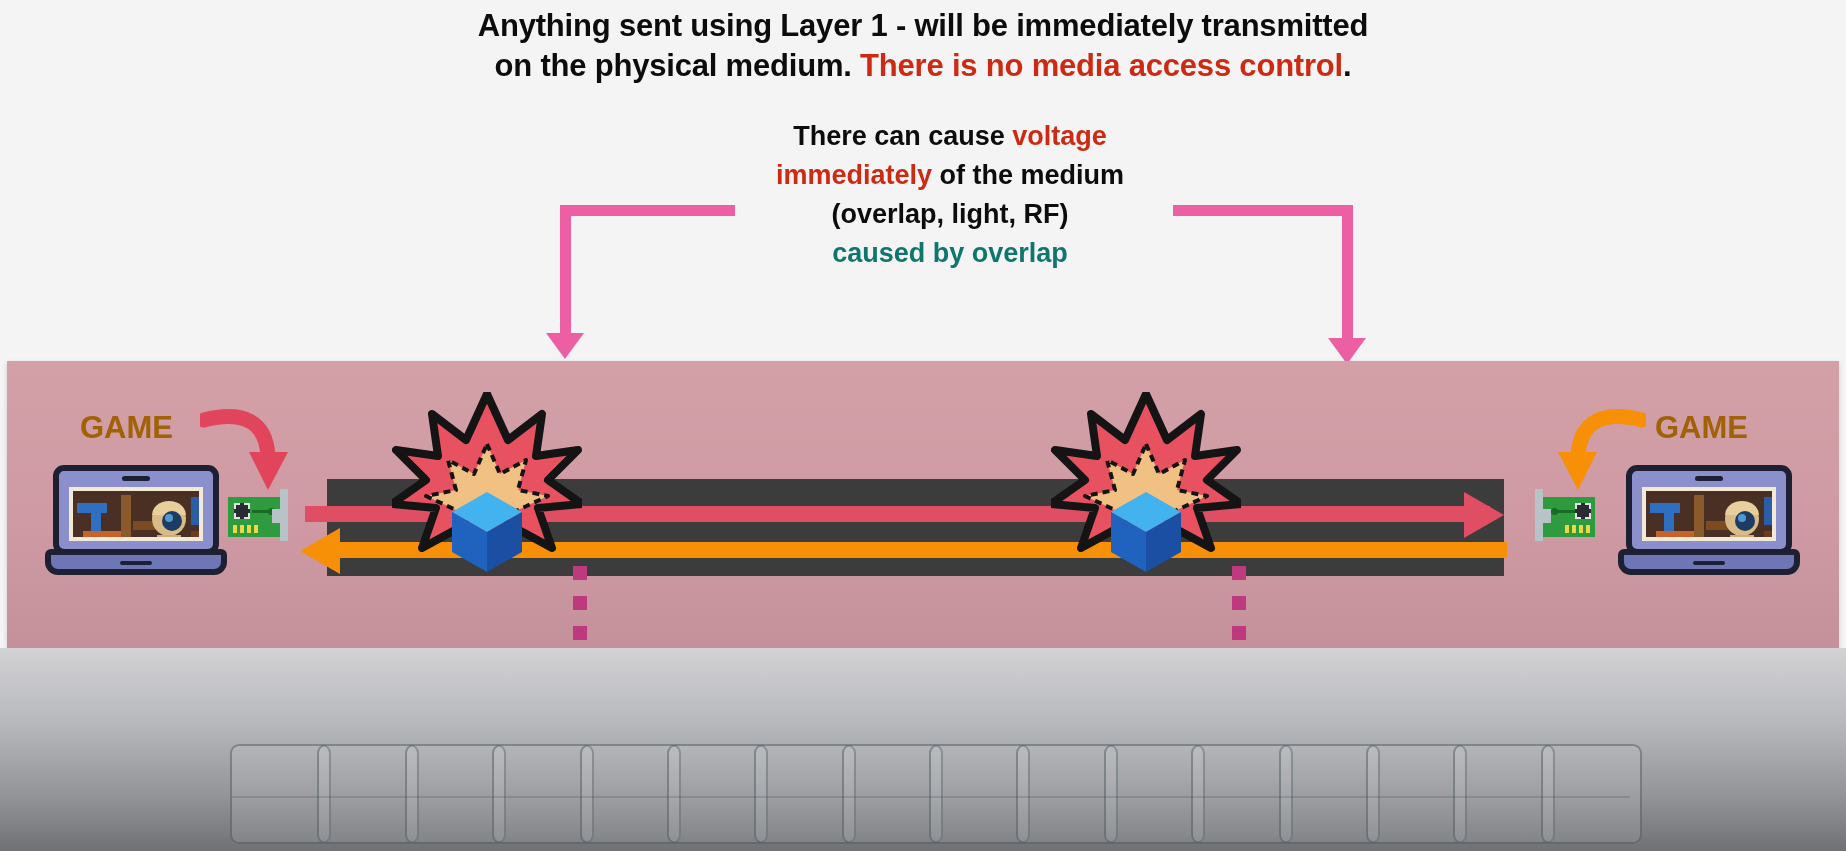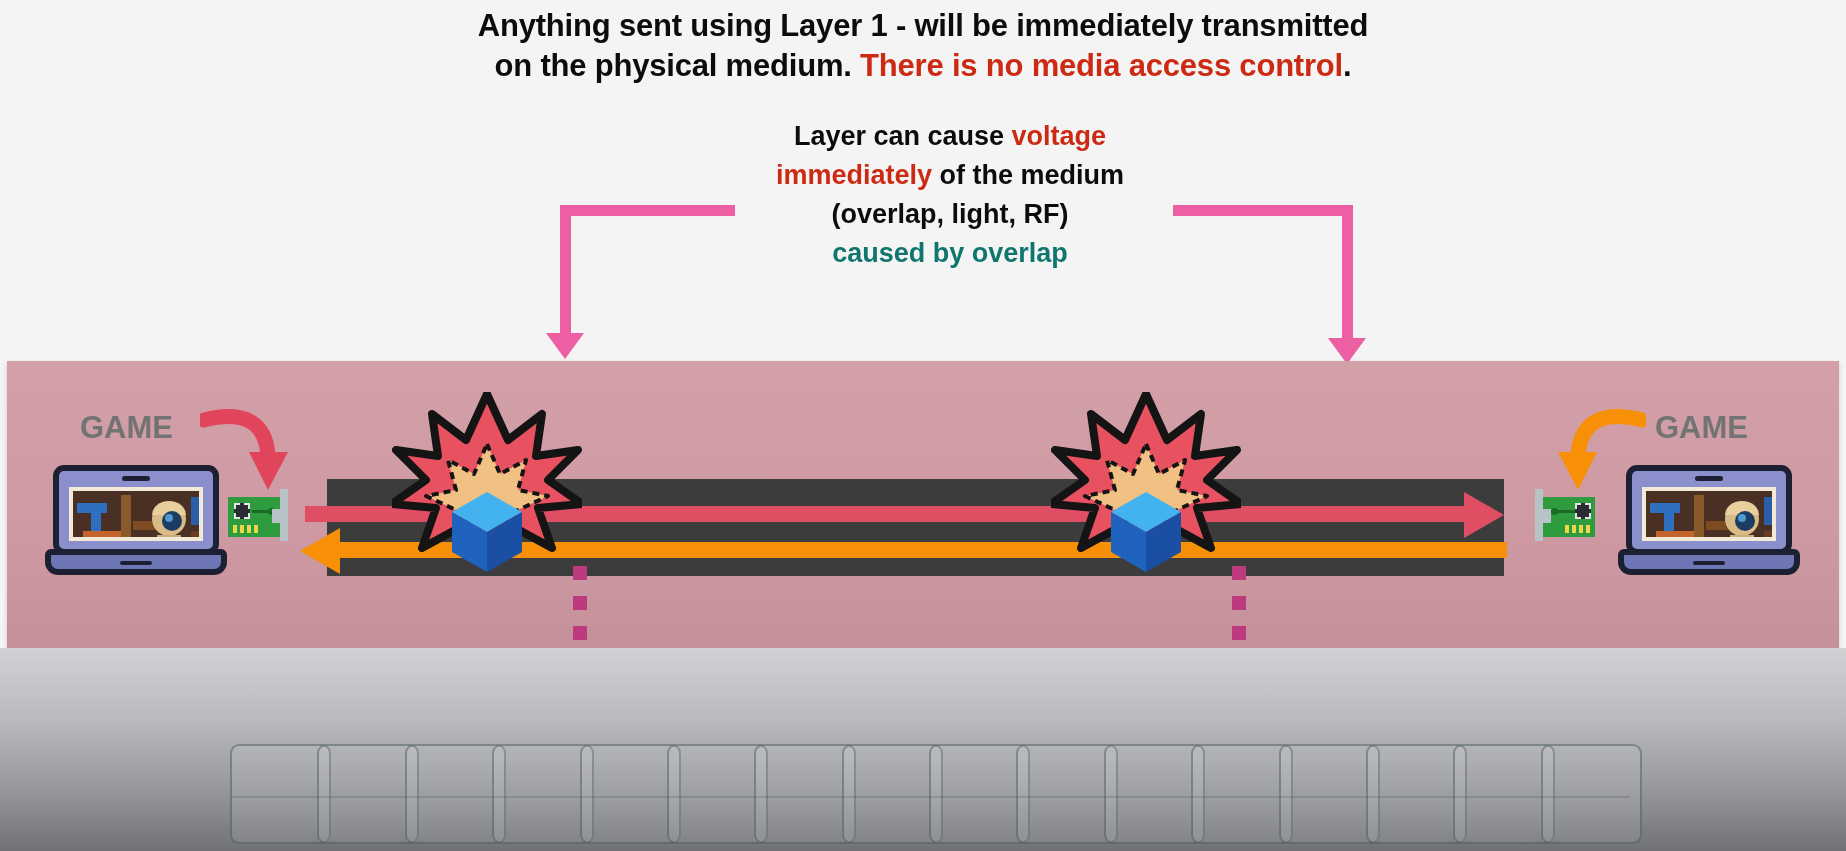--- a/index.html
+++ b/index.html
@@ -113,21 +113,21 @@
     background: #176b24; top: 19px; }
   .nic .pins { position: absolute; bottom: 8px; width: 26px; height: 8px;
     background: repeating-linear-gradient(90deg,#ead84a 0 4px, transparent 4px 7px); }
   .nic .bracket { position: absolute; top: 0; width: 8px; height: 52px;
     background: #b7c3c7; }
   .nic .tab { position: absolute; top: 20px; width: 14px; height: 14px;
     background: #b7c3c7; }
 
   
   .game-label {
-    position: absolute; font-weight: bold; font-size: 31px; color: #737373;
+    position: absolute; font-weight: bold; font-size: 31px; color: #a16207;
   }
 
   
   .curve-arrow { position: absolute; }
 
   
   .boom { position: absolute; width: 190px; height: 160px; }
   .cube { position: absolute; width: 74px; height: 84px; }
 
   
@@ -149,21 +149,21 @@
 
   <div class="title-block">
     <div>Anything sent using Layer 1 - will be immediately transmitted</div>
     <div>
       <span>on the physical medium. </span><span class="red">There is no media access control</span><span>.</span>
     </div>
   </div>
 
   <div class="anno-block">
     <div>
-      <span>Layer can cause </span><span class="red">voltage</span>
+      <span>There can cause </span><span class="red">voltage</span>
     </div>
     <div>
       <span class="red">immediately</span><span> of the medium</span>
     </div>
     <div>(overlap, light, RF)</div>
     <div class="pinktx">caused by overlap</div>
   </div>
 
   <div class="elbow" style="left:560px; top:205px; width:175px; height:165px;">
     <div class="h" style="left:0; top:0; width:175px;"></div>

